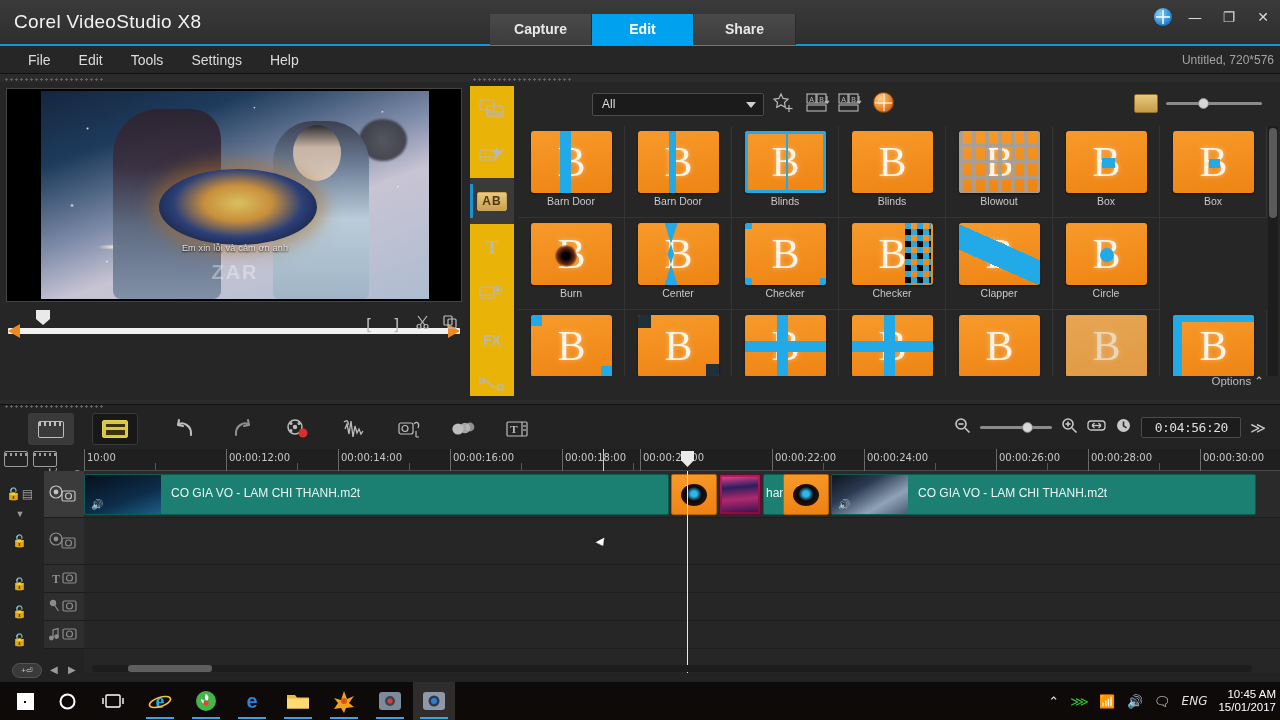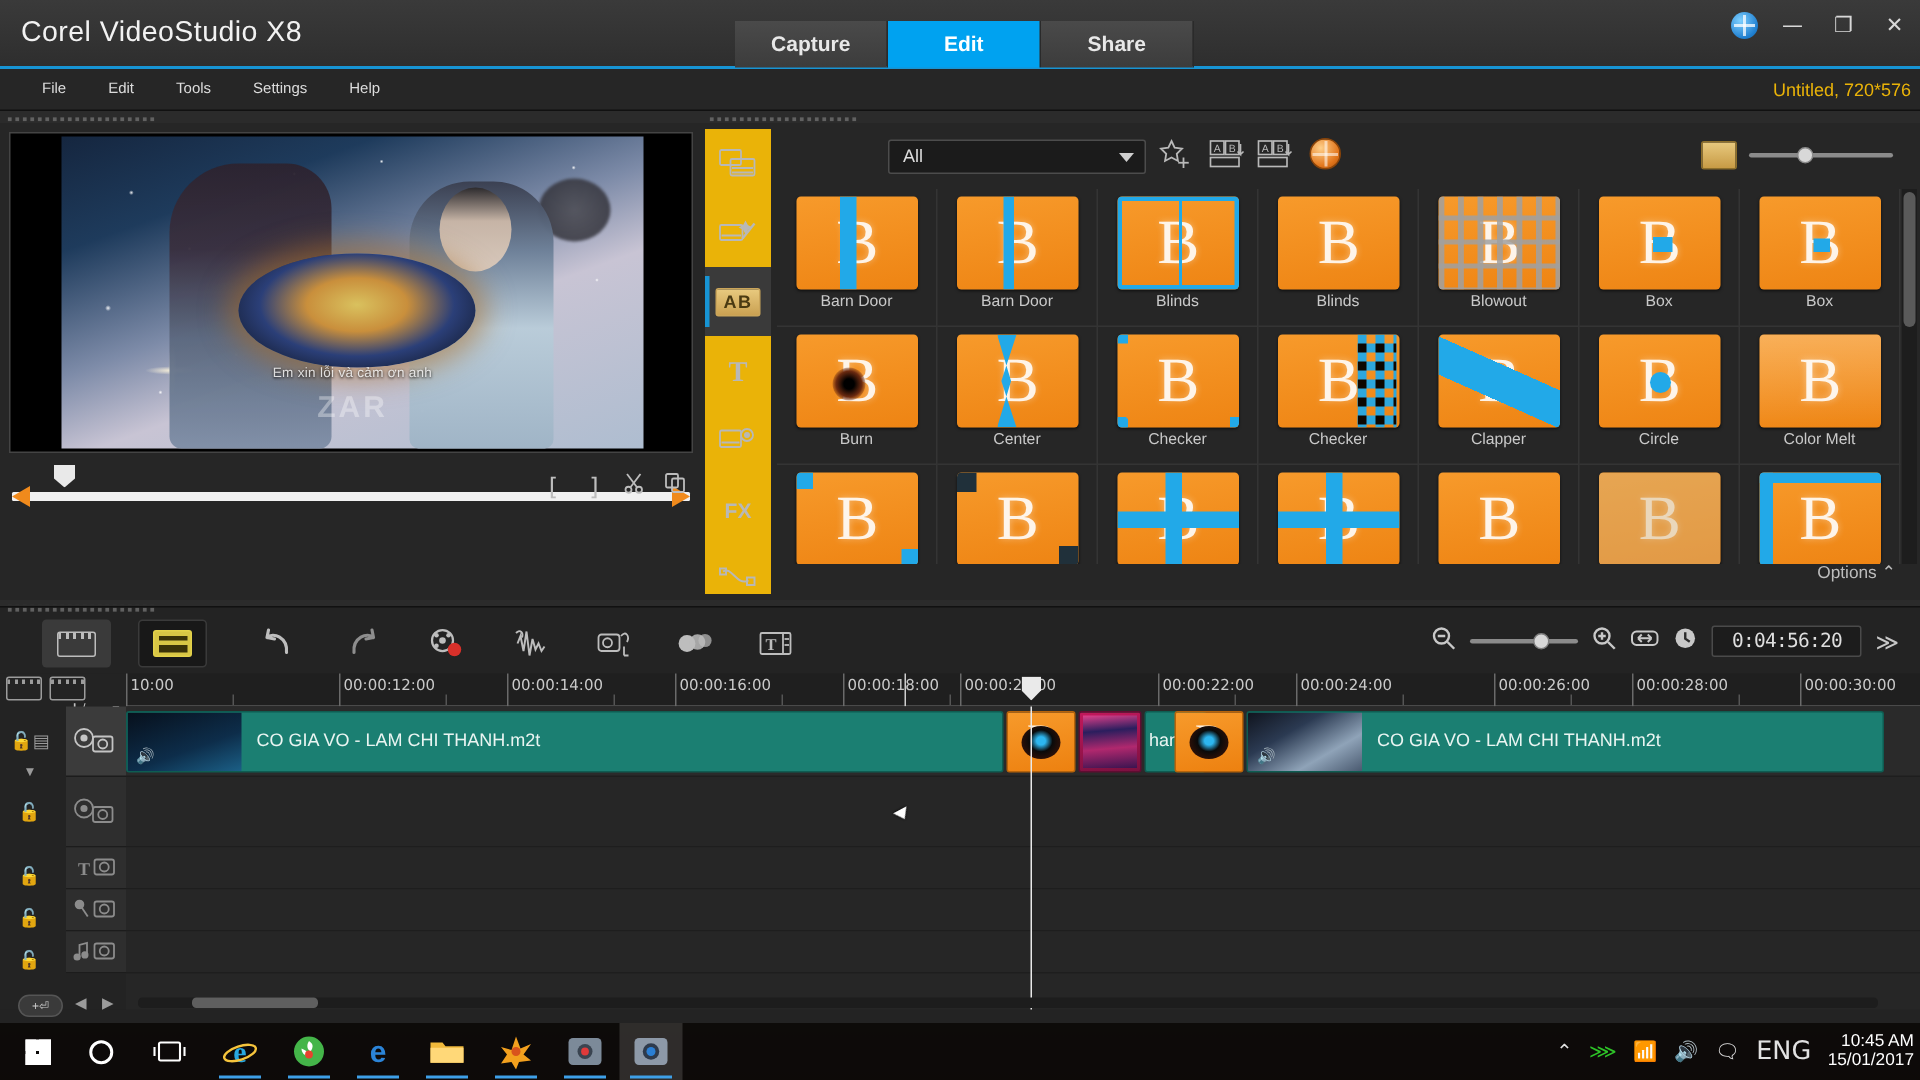--- a/index.html
+++ b/index.html
@@ -25,22 +25,22 @@
     background:rgba(255,255,255,.75); }
   .globe-btn:after { content:""; position:absolute; left:8px; top:2px; width:2px; height:14px;
     background:rgba(255,255,255,.75); }
   .wbtn { color:#d8d8d8; font-size:14px; width:22px; text-align:center; cursor:pointer;
     font-family:"DejaVu Sans", sans-serif; line-height:18px; }
 
   
   .menubar { position:absolute; left:0; top:46px; width:1280px; height:28px;
     background:#262626; border-bottom:1px solid #111; }
   .menus { position:absolute; left:14px; top:0; display:flex; height:28px; }
-  .menu-item { padding:0 14px; line-height:28px; font-size:10px; color:#dcdcdc; cursor:pointer; }
-  .projinfo { position:absolute; right:6px; top:0; line-height:28px; font-size:12px; color:#eab308; }
+  .menu-item { padding:0 14px; line-height:28px; font-size:14px; color:#dcdcdc; cursor:pointer; }
+  .projinfo { position:absolute; right:6px; top:0; line-height:28px; font-size:12px; color:#a3a3a3; }
 
   
   .grip { position:absolute; height:7px;
     background-image:radial-gradient(#6b6b6b 38%, transparent 40%);
     background-size:5px 5px; background-position:0 1px; opacity:.85; }
 
   
   .preview { position:absolute; left:0; top:82px; width:468px; height:318px; background:#262626; }
   .video-frame { position:absolute; left:6px; top:6px; width:456px; height:214px;
     background:#000; border:1px solid #444; overflow:hidden; }
@@ -608,27 +608,20 @@
             </div>
           <div class="tlabel">Clapper</div>
           </div>
         <div class="tcell">
           <div class="thumb">
               <div class="bee">B</div>
               <div class="ov-circle"></div>
             </div>
           <div class="tlabel">Circle</div>
           </div>
-        <div class="tcell">
-          <div class="thumb">
-              <div class="bee">B</div>
-              <div class="ov-colormelt"></div>
-            </div>
-          <div class="tlabel">Color Melt</div>
-          </div>
       </div>
 
       <div class="trow">
         <div class="tcell">
           <div class="thumb">
               <div class="bee">B</div>
               <div class="ov-corner-tl"></div>
               <div class="ov-corner-br"></div>
             </div>
           </div>
@@ -1020,21 +1013,21 @@
             <circle cx="13" cy="11" r="3" fill="#2b7fd4"></circle>
           </svg>
         </div>
 
       <div class="tray">
         <div class="tray-ic">⌃</div>
         <div class="tray-ic" style="color:#2ec428;">⋙</div>
         <div class="tray-ic">📶</div>
         <div class="tray-ic">🔊</div>
         <div class="tray-ic">🗨</div>
-        <div class="tray-ic" style="font-size:17px;">ENG</div>
+        <div class="tray-ic" style="font-size:12px;font-style:italic;">ENG</div>
         <div class="tray-clock">
           <div>10:45 AM</div>
           <div>15/01/2017</div>
         </div>
       </div>
     </div>
   </div>
 
 </div>
 

